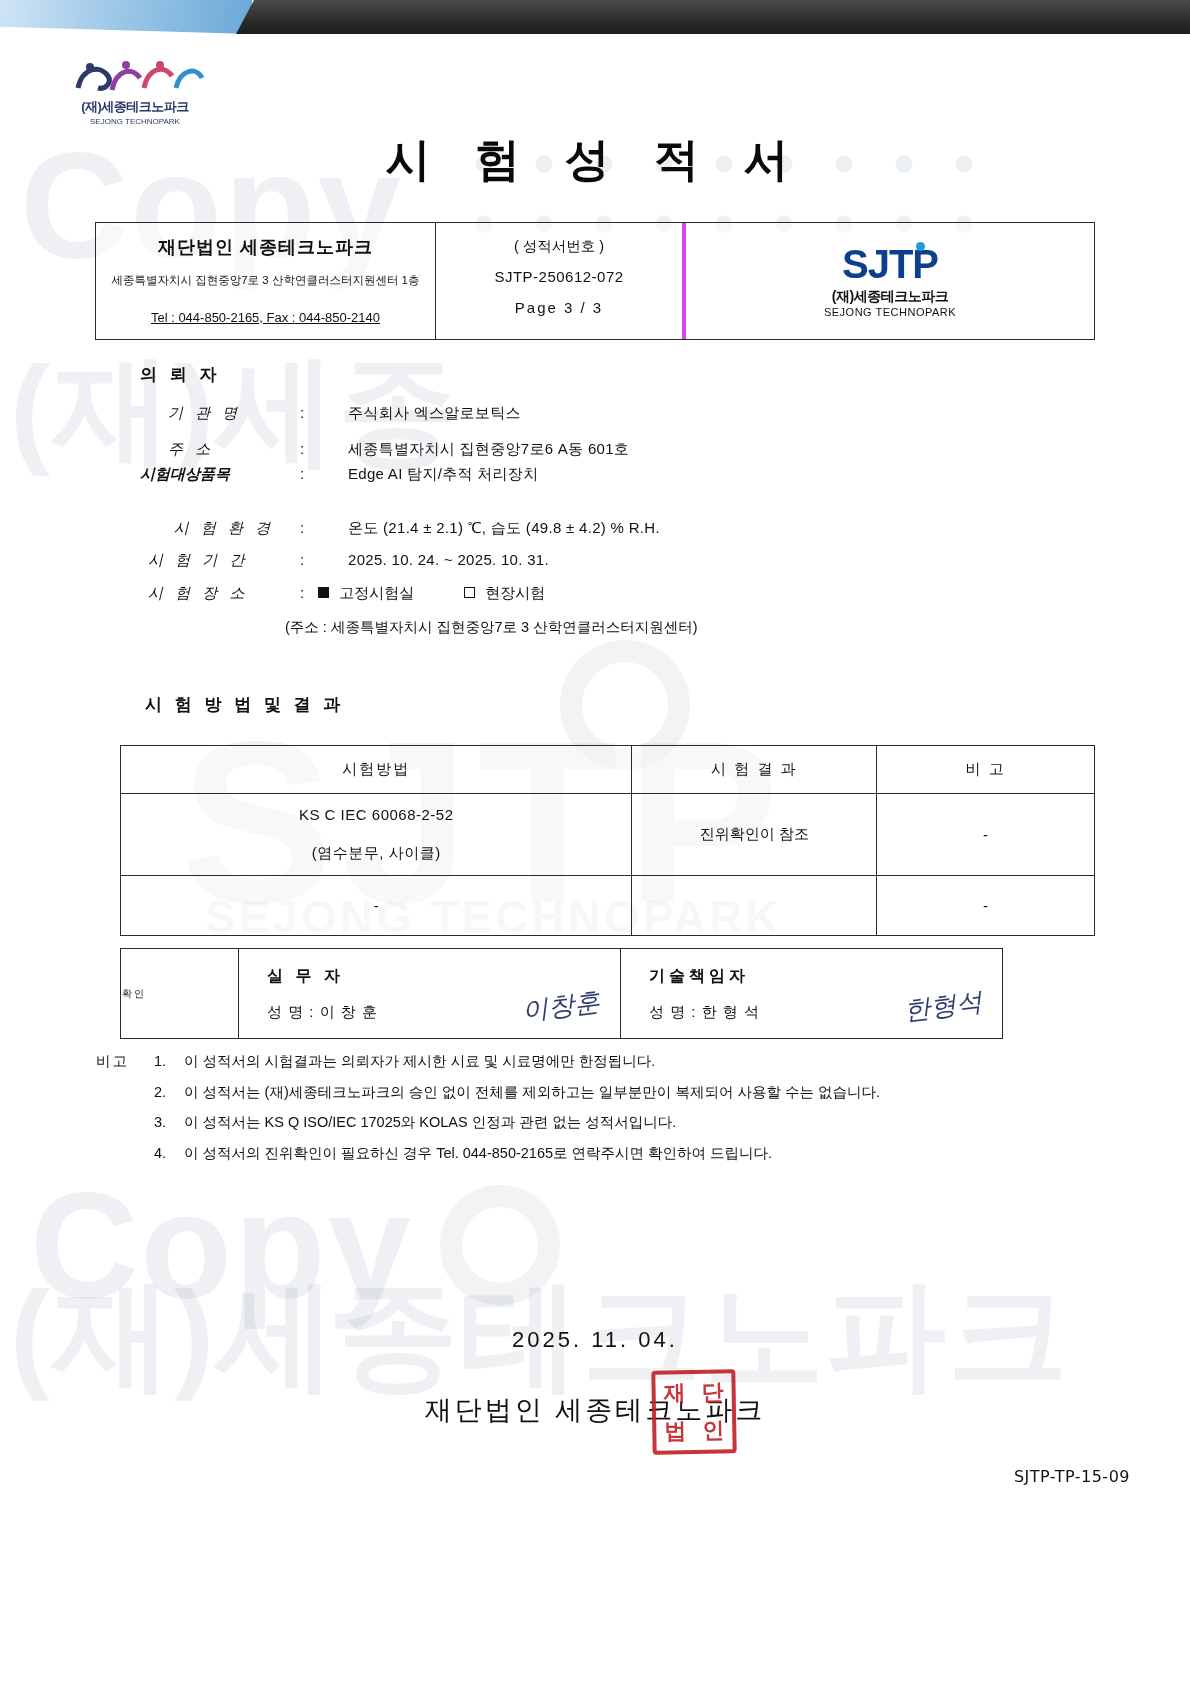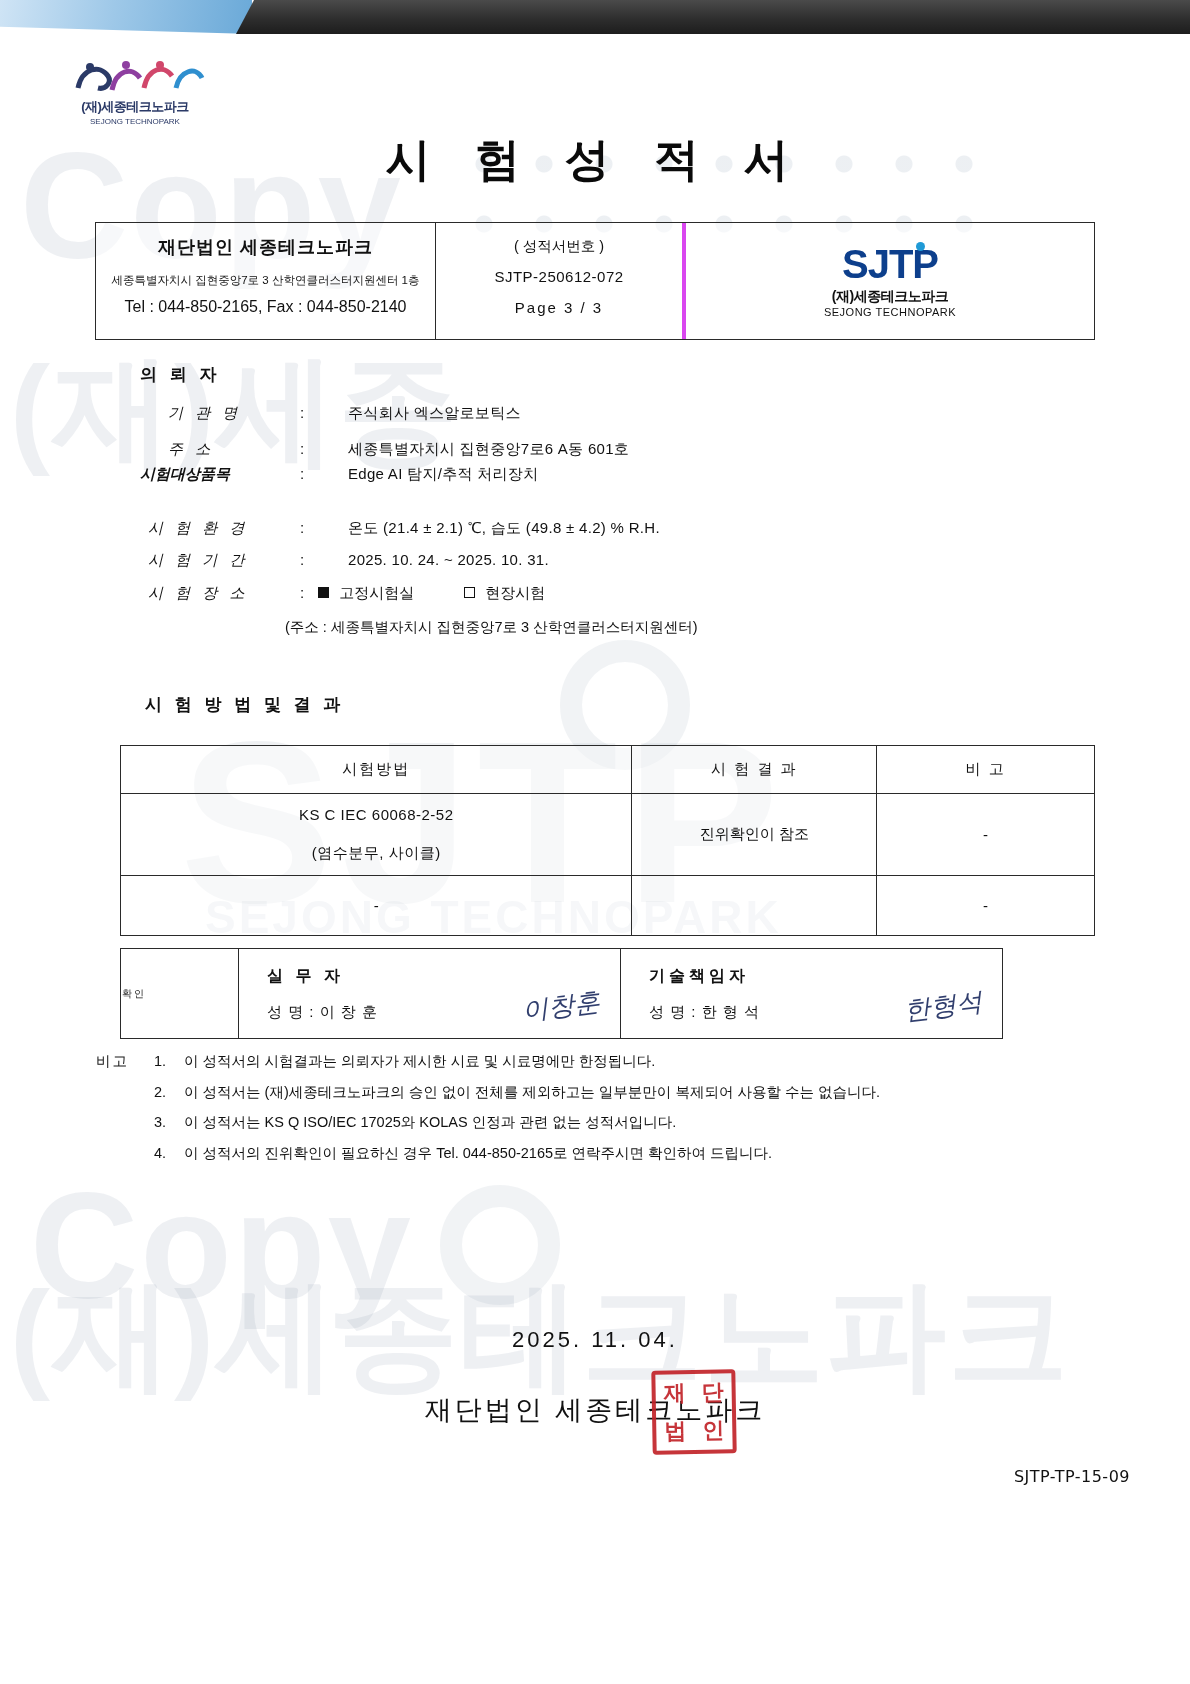--- a/index.html
+++ b/index.html
@@ -118,21 +118,21 @@
     width: 340px; border-right: 1px solid #2a2a2a;
     padding: 12px 6px 0 6px; text-align: center;
   }
   .hdr-left .org {
     font-size: 18px; font-weight: bold; letter-spacing: 1px; color: #111;
   }
   .hdr-left .addr {
     font-size: 11.5px; margin-top: 14px; color: #111;
   }
   .hdr-left .tel {
-    font-size: 16px; margin-top: 10px; color: #111;
+    font-size: 13px; margin-top: 22px; color: #111; text-decoration: underline;
   }
   .hdr-mid {
     width: 250px; border-right: 4px solid #d946ef;
     padding-top: 14px; text-align: center;
   }
   .hdr-mid .l1 { font-size: 14.5px; }
   .hdr-mid .l2 { font-size: 15px; margin-top: 12px; letter-spacing: 0.5px; }
   .hdr-mid .l3 { font-size: 15px; margin-top: 14px; letter-spacing: 2px; }
   .hdr-right {
     flex: 1; display: flex; flex-direction: column;
@@ -347,21 +347,21 @@
 
 <div class="field f2">
   <span class="lbl">주     소</span><span class="colon">:</span><span class="val">세종특별자치시 집현중앙7로6 A동 601호</span>
 </div>
 
 <div class="field f3">
   <span class="lbl tight" style="width:160px;font-weight:bold;">시험대상품목</span><span class="colon">:</span><span class="val">Edge AI 탐지/추적 처리장치</span>
 </div>
 
 <div class="field f4">
-  <span class="lbl" style="width:152px;">시 험 환 경</span><span class="colon">:</span><span class="val">온도 (21.4 ± 2.1) ℃, 습도 (49.8 ± 4.2) % R.H.</span>
+  <span class="lbl" style="width:152px;text-align:center;">시 험 환 경</span><span class="colon">:</span><span class="val">온도 (21.4 ± 2.1) ℃, 습도 (49.8 ± 4.2) % R.H.</span>
 </div>
 
 <div class="field f5">
   <span class="lbl" style="width:152px;">시 험 기 간</span><span class="colon">:</span><span class="val">2025. 10. 24. ~ 2025. 10. 31.</span>
 </div>
 
 <div class="field f6">
   <span class="lbl" style="width:152px;">시 험 장 소</span><span class="colon">:</span>
   <span class="site-opts">
     <span class="opt">

